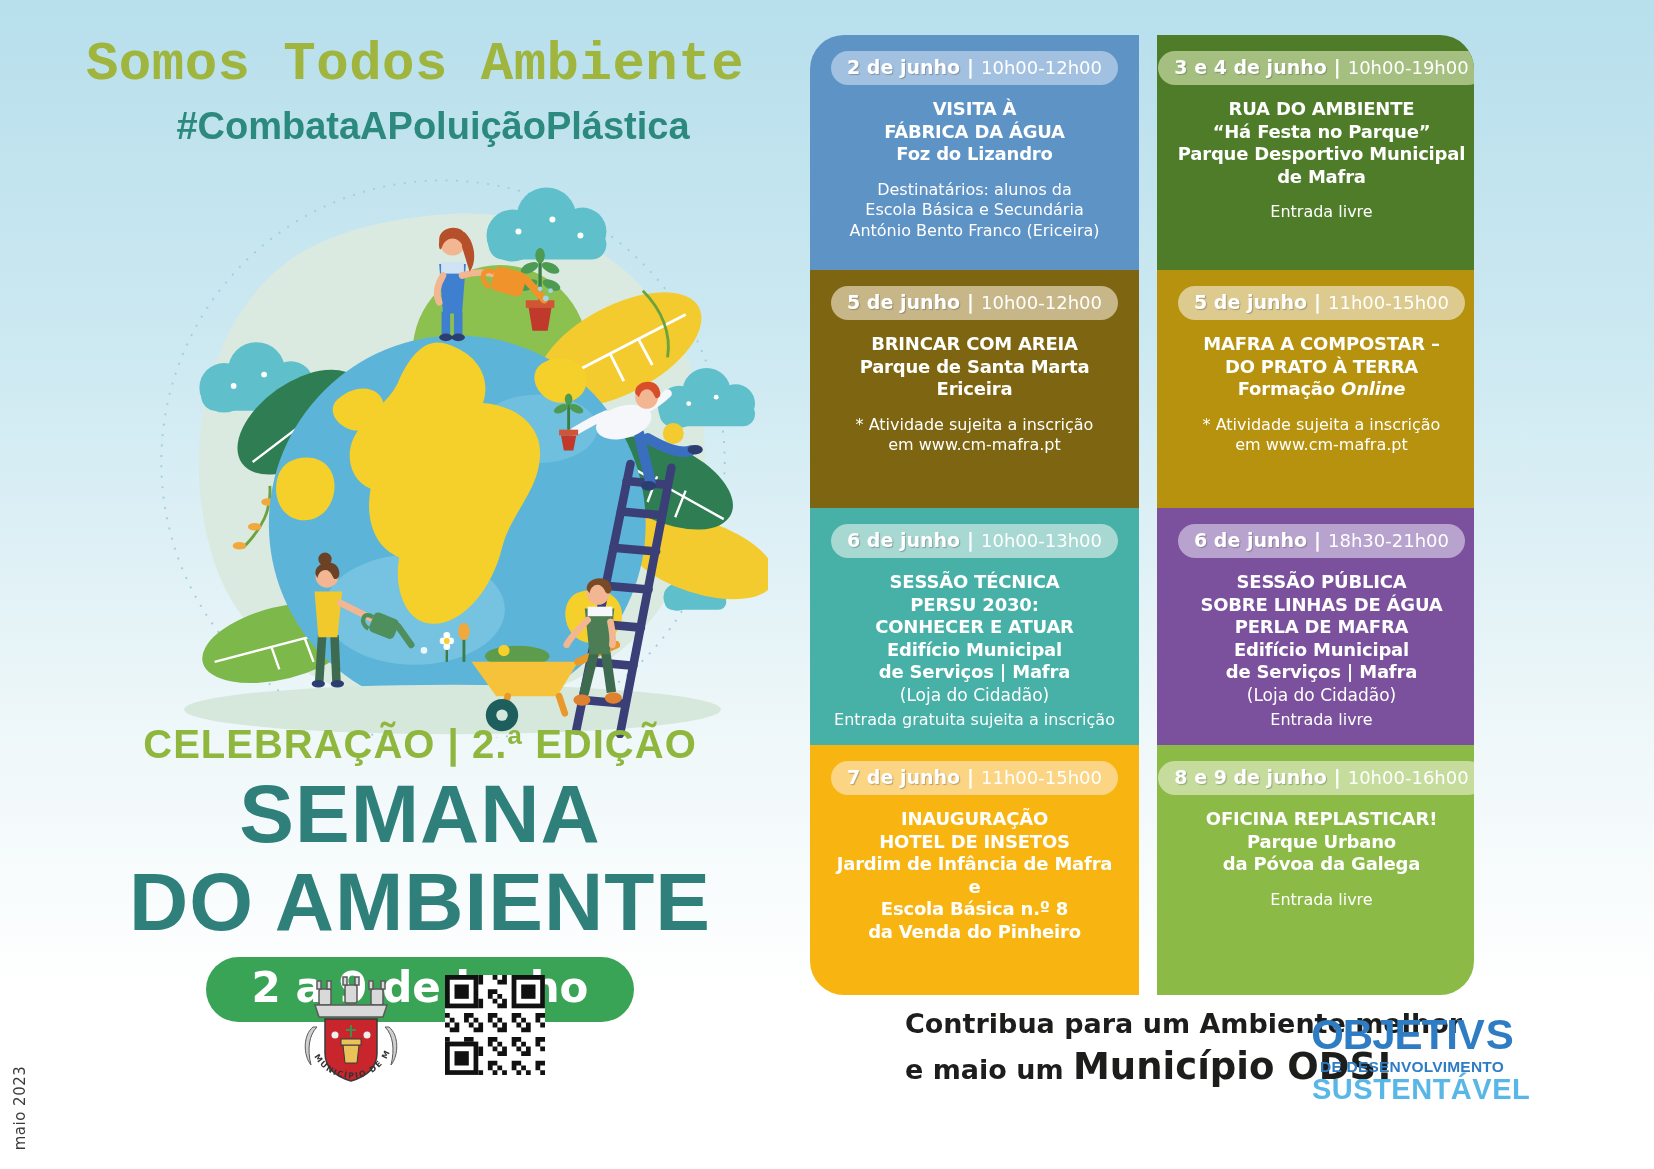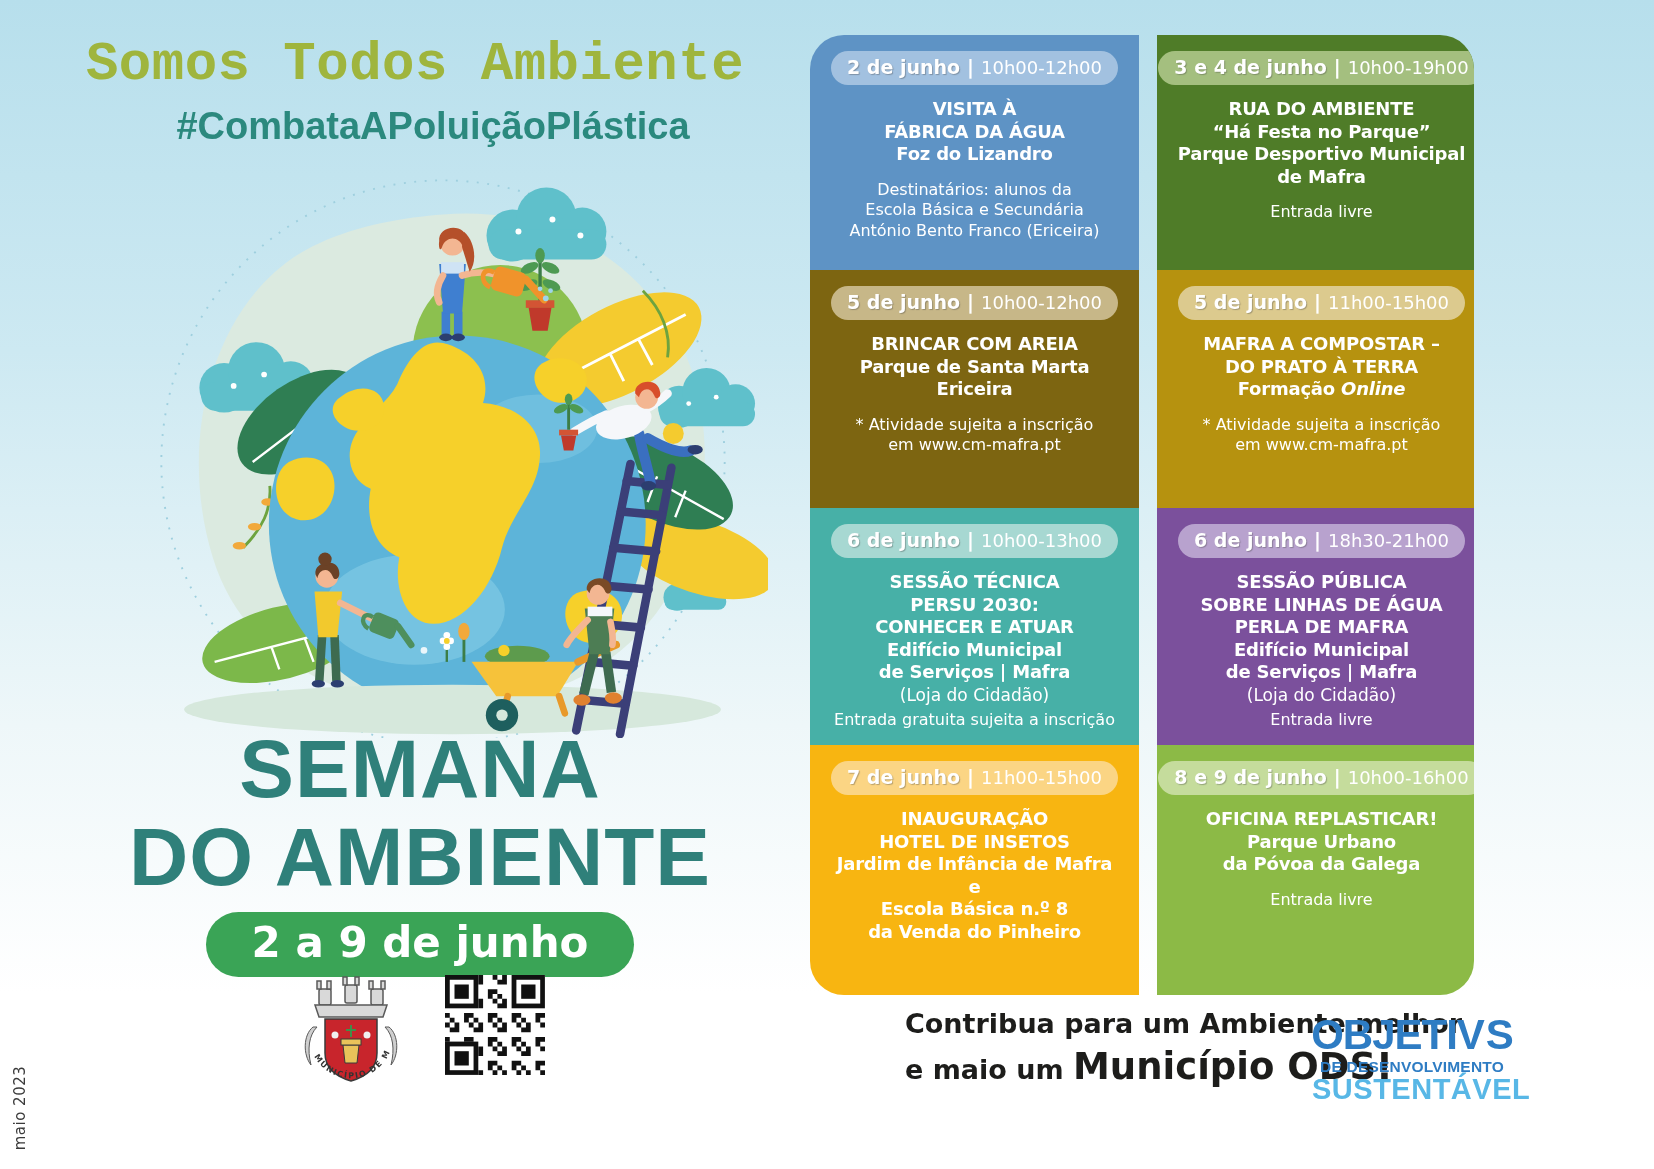--- a/index.html
+++ b/index.html
@@ -274,20 +274,21 @@
       <path d="M479 484 L510 484 L505 532 L484 532 Z" fill="#4d7d54"></path>
       <rect x="482" y="482" width="26" height="10" fill="#f5f7fa"></rect>
       <path d="M482 496 C472 506 464 514 460 522" stroke="#f3b692" stroke-width="7" fill="none" stroke-linecap="round"></path>
       <path d="M506 498 C508 508 509 516 508 522" stroke="#f3b692" stroke-width="7" fill="none" stroke-linecap="round"></path>
       <circle cx="493" cy="468" r="12" fill="#f3b692"></circle>
       <path d="M481 464 C480 450 505 447 507 462 C508 468 502 471 500 465 C496 456 486 457 484 468 Z" fill="#7a4a26"></path>
     </g>
   </svg>
 
   <div class="left-bottom">
+    <div class="edition" style="color:#8fb63d">CELEBRAÇÃO | 2.ª EDIÇÃO</div>
     <div class="big-title" style="color:#2f807a">SEMANA</div>
     <div class="big-title" style="color:#2f807a">DO AMBIENTE</div>
     <div>
       <span class="date-pill" style="background:#3aa456">2 a 9 de junho</span>
     </div>
   </div>
 
   <div class="logos">
     <svg class="crest" viewBox="0 0 112 122">
       <defs>

